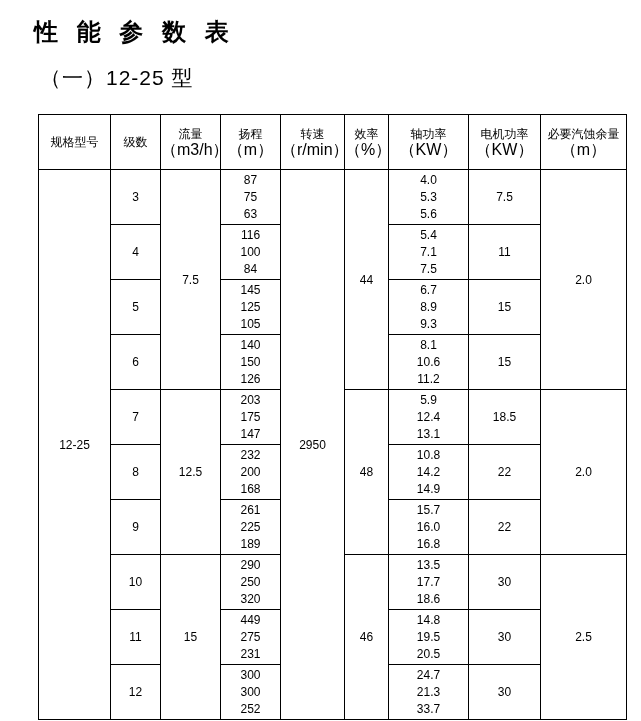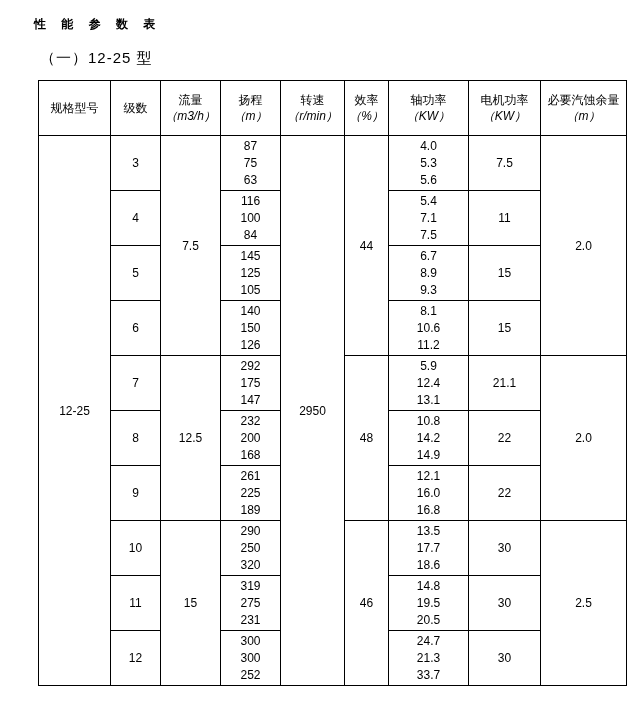--- a/index.html
+++ b/index.html
@@ -16,28 +16,28 @@
     overflow: hidden;
   }
   .page {
     width: 641px;
     height: 721px;
     box-sizing: border-box;
     padding: 0;
     position: relative;
   }
   .doc-title {
-    font-size: 12px;
+    font-size: 24px;
     font-weight: bold;
     letter-spacing: 6px;
     margin: 16px 0 0 34px;
   }
   .section-title {
-    font-size: 15px;
-    margin: 16px 0 12px 40px;
+    font-size: 21px;
+    margin: 16px 0 22px 40px;
     letter-spacing: 1px;
   }
   table.perf {
     border-collapse: collapse;
     margin-left: 38px;
     width: 565px;
     table-layout: fixed;
   }
   table.perf td, table.perf th {
     border: 1px solid #000000;
@@ -47,22 +47,21 @@
     font-weight: normal;
     padding: 0;
   }
   .hdr td {
     height: 54px;
     line-height: 16px;
     font-size: 12px;
   }
   .hdr .unit {
     display: block;
-    font-size: 12px;
-    font-style: italic;
+    font-size: 16px;
   }
   td.stage {
     height: 54px;
   }
   td.triple {
     height: 54px;
     line-height: 17px;
     padding: 1px 0;
   }
   td.triple span {
@@ -196,31 +195,31 @@
           <span>10.6</span>
           <span>11.2</span>
         </td>
         <td class="triple">15</td>
       </tr>
 
       <tr>
         <td class="stage">7</td>
         <td class="spanning flow-cell" rowspan="3">12.5</td>
         <td class="triple">
-          <span>292</span>
+          <span>203</span>
           <span>175</span>
           <span>147</span>
         </td>
         <td class="spanning" rowspan="3">48</td>
         <td class="triple">
           <span>5.9</span>
           <span>12.4</span>
           <span>13.1</span>
         </td>
-        <td class="triple">21.1</td>
+        <td class="triple">18.5</td>
         <td class="spanning npsh-cell" rowspan="3">2.0</td>
       </tr>
 
       <tr>
         <td class="stage">8</td>
         <td class="triple">
           <span>232</span>
           <span>200</span>
           <span>168</span>
         </td>
@@ -233,21 +232,21 @@
       </tr>
 
       <tr>
         <td class="stage">9</td>
         <td class="triple">
           <span>261</span>
           <span>225</span>
           <span>189</span>
         </td>
         <td class="triple">
-          <span>12.1</span>
+          <span>15.7</span>
           <span>16.0</span>
           <span>16.8</span>
         </td>
         <td class="triple">22</td>
       </tr>
 
       <tr>
         <td class="stage">10</td>
         <td class="spanning flow-cell" rowspan="3">15</td>
         <td class="triple">
@@ -261,21 +260,21 @@
           <span>17.7</span>
           <span>18.6</span>
         </td>
         <td class="triple">30</td>
         <td class="spanning npsh-cell" rowspan="3">2.5</td>
       </tr>
 
       <tr>
         <td class="stage">11</td>
         <td class="triple">
-          <span>319</span>
+          <span>449</span>
           <span>275</span>
           <span>231</span>
         </td>
         <td class="triple">
           <span>14.8</span>
           <span>19.5</span>
           <span>20.5</span>
         </td>
         <td class="triple">30</td>
       </tr>

